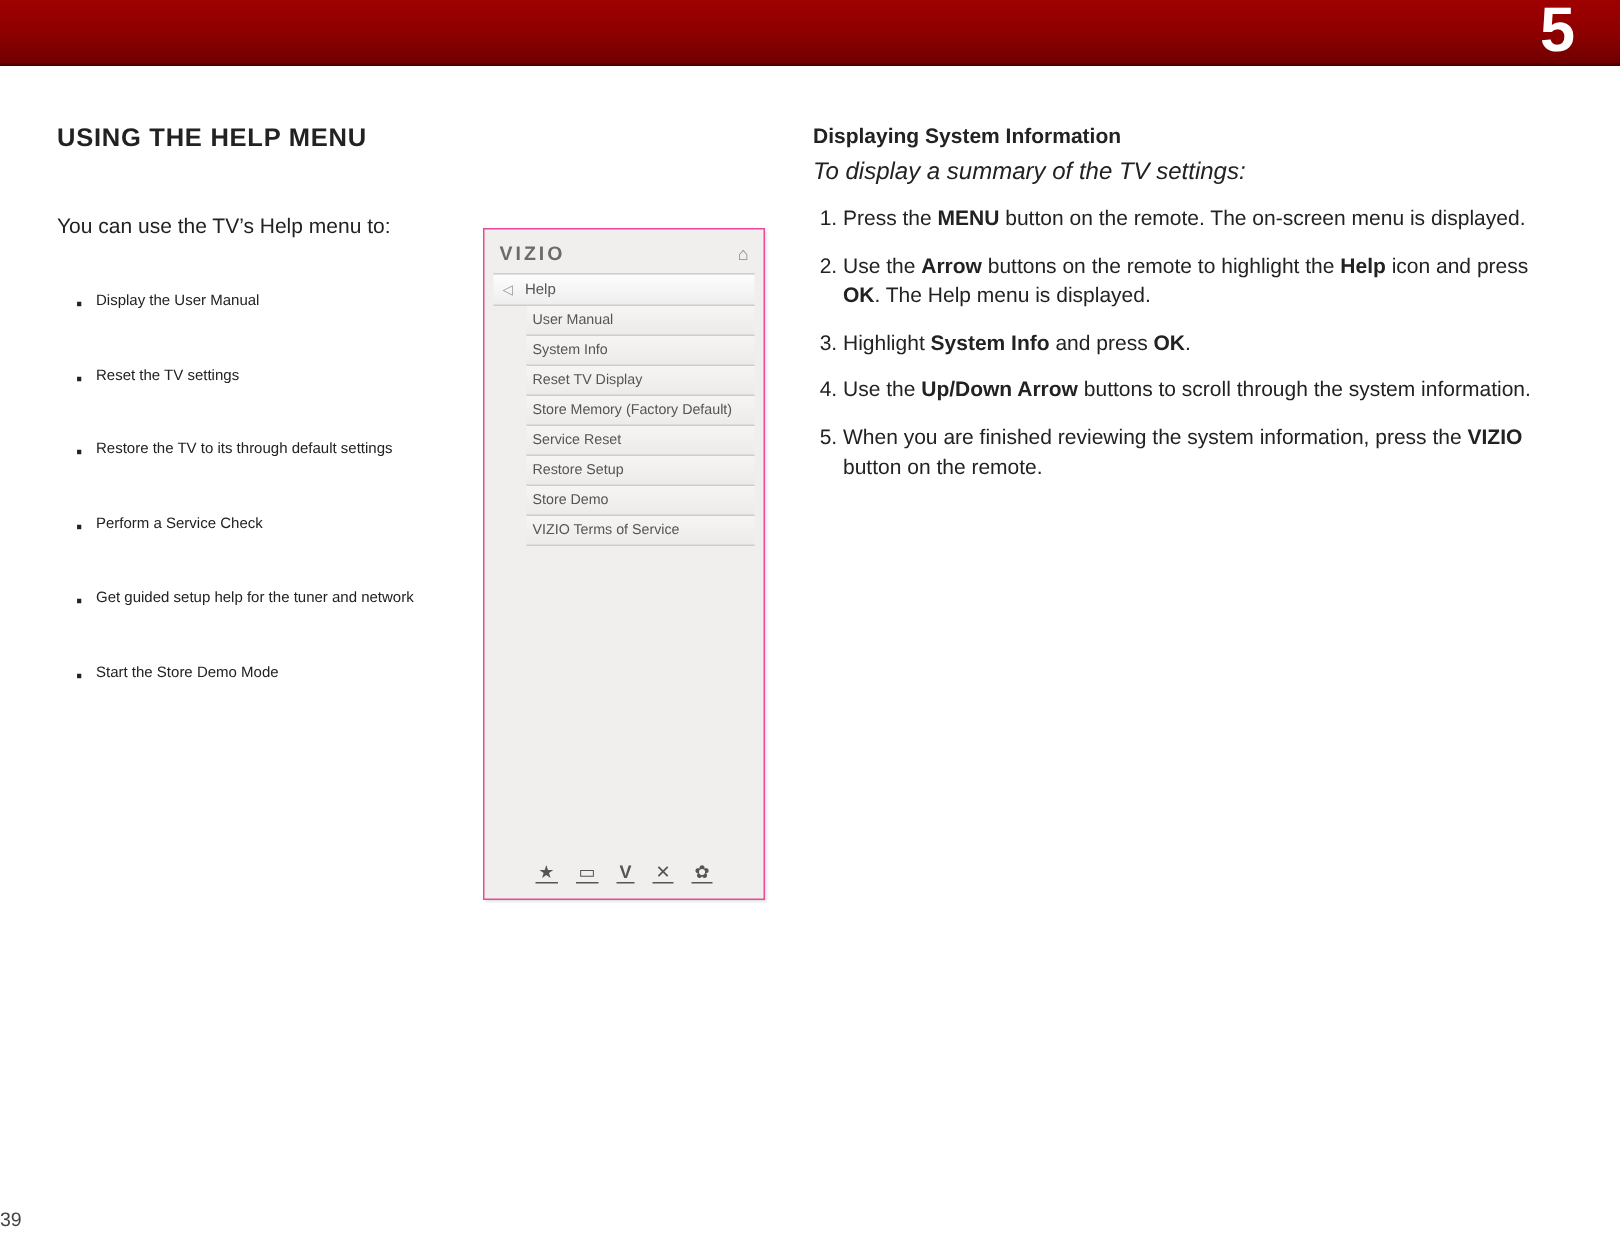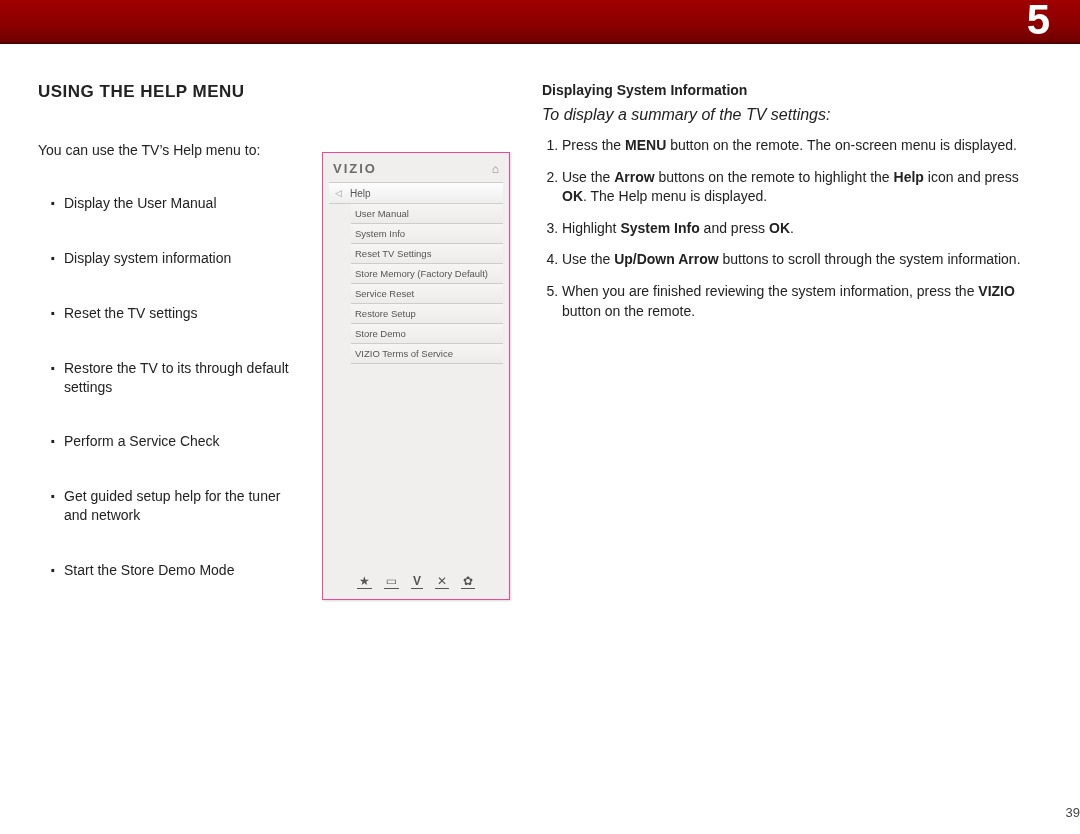--- a/index.html
+++ b/index.html
@@ -41,21 +41,21 @@
   h2 {
     font-size: 17px;
     font-weight: 700;
     letter-spacing: 0.5px;
     text-transform: uppercase;
     margin-bottom: 24px;
   }
   .intro { font-size: 14px; margin-bottom: 10px; margin-top: 40px; }
   ul.bullets { list-style: none; padding-left: 12px; }
   ul.bullets li {
-    font-size: 14px;
+    font-size: 10px;
     line-height: 1.35;
     margin-bottom: 8px;
     position: relative;
     padding-left: 14px;
     margin-top: 36px;
   }
   ul.bullets li::before {
     content: "·";
     position: absolute;
     left: 0; top: -4px;
@@ -123,63 +123,61 @@
     display:flex; justify-content:center; gap:12px;
     color:#555;
   }
   .osd-footer span { font-size:12px; border-bottom:1.5px solid #555; padding:0 2px; }
   .osd-footer .v { font-weight:700; }
 
   .page-num {
     position:absolute;
     bottom: 14px;
     left:0; right:0;
-    text-align:right;
+    text-align:left;
     font-size: 13px;
     color:#444;
-    padding-left:47px;
   }
 </style>
 </head>
 <body>
 
 <div class="topbar">
   <div class="chapter-num">5</div>
 </div>
 
 <div class="page">
 
   <div class="col-left">
     <div class="col-left-text">
       <h2>USING THE HELP MENU</h2>
       <p class="intro">You can use the TV’s Help menu to:</p>
       <ul class="bullets">
         <li>Display the User Manual</li>
-        <li>Display system information</li>
         <li>Reset the TV settings</li>
         <li>Restore the TV to its through default settings</li>
         <li>Perform a Service Check</li>
         <li>Get guided setup help for the tuner and network</li>
         <li>Start the Store Demo Mode</li>
       </ul>
     </div>
 
     <div class="osd">
       <div class="osd-header">
         <span class="osd-logo">VIZIO</span>
         <span class="osd-home">⌂</span>
       </div>
       <div class="osd-breadcrumb">
         <span class="tri">◁</span>
         <span>Help</span>
       </div>
       <div class="osd-list">
         <div class="osd-item">User Manual</div>
         <div class="osd-item">System Info</div>
-        <div class="osd-item">Reset TV Settings</div>
+        <div class="osd-item">Reset TV Display</div>
         <div class="osd-item">Store Memory (Factory Default)</div>
         <div class="osd-item">Service Reset</div>
         <div class="osd-item">Restore Setup</div>
         <div class="osd-item">Store Demo</div>
         <div class="osd-item">VIZIO Terms of Service</div>
       </div>
       <div class="osd-footer">
         <span>★</span>
         <span>▭</span>
         <span class="v">V</span>

